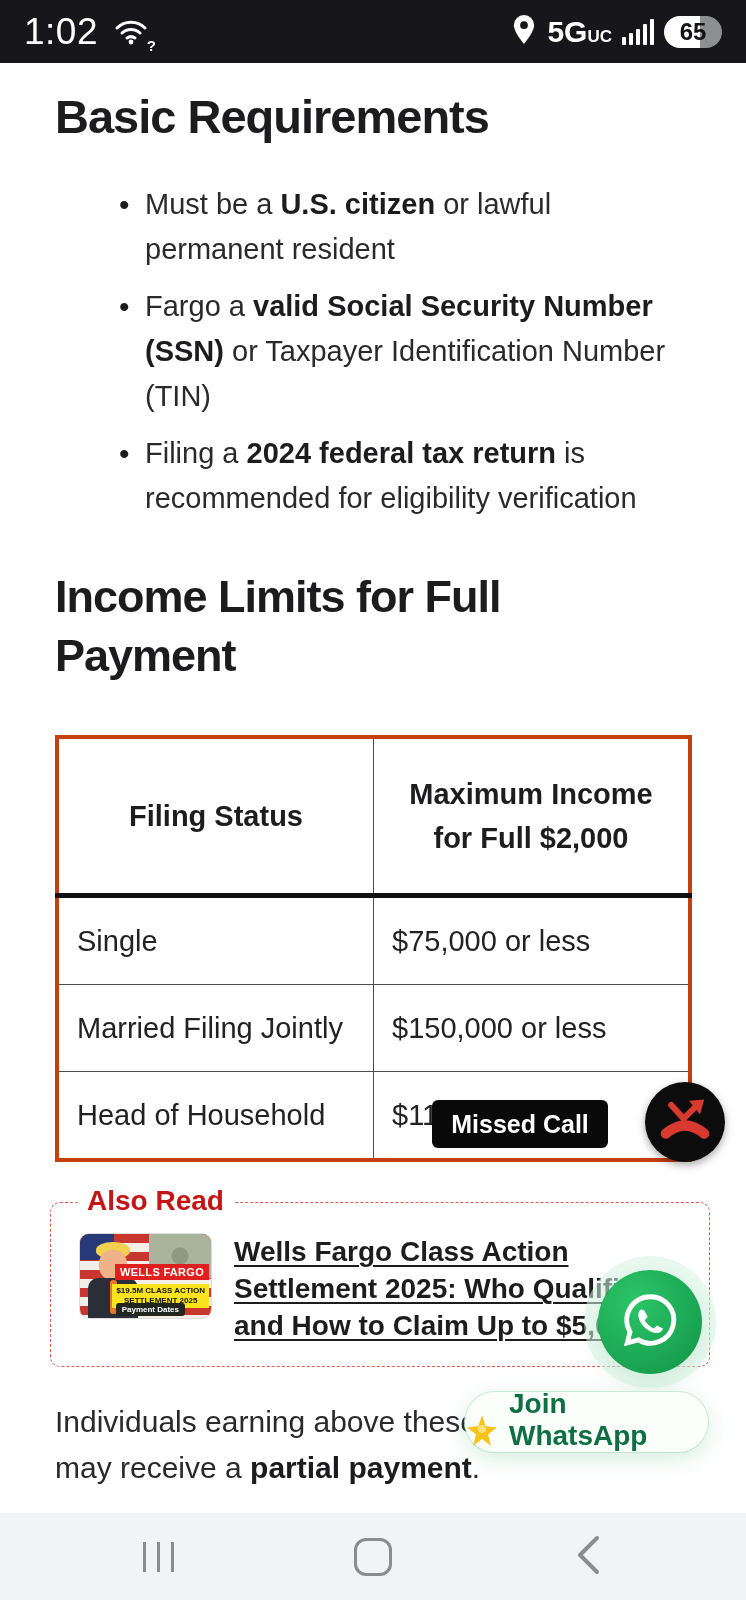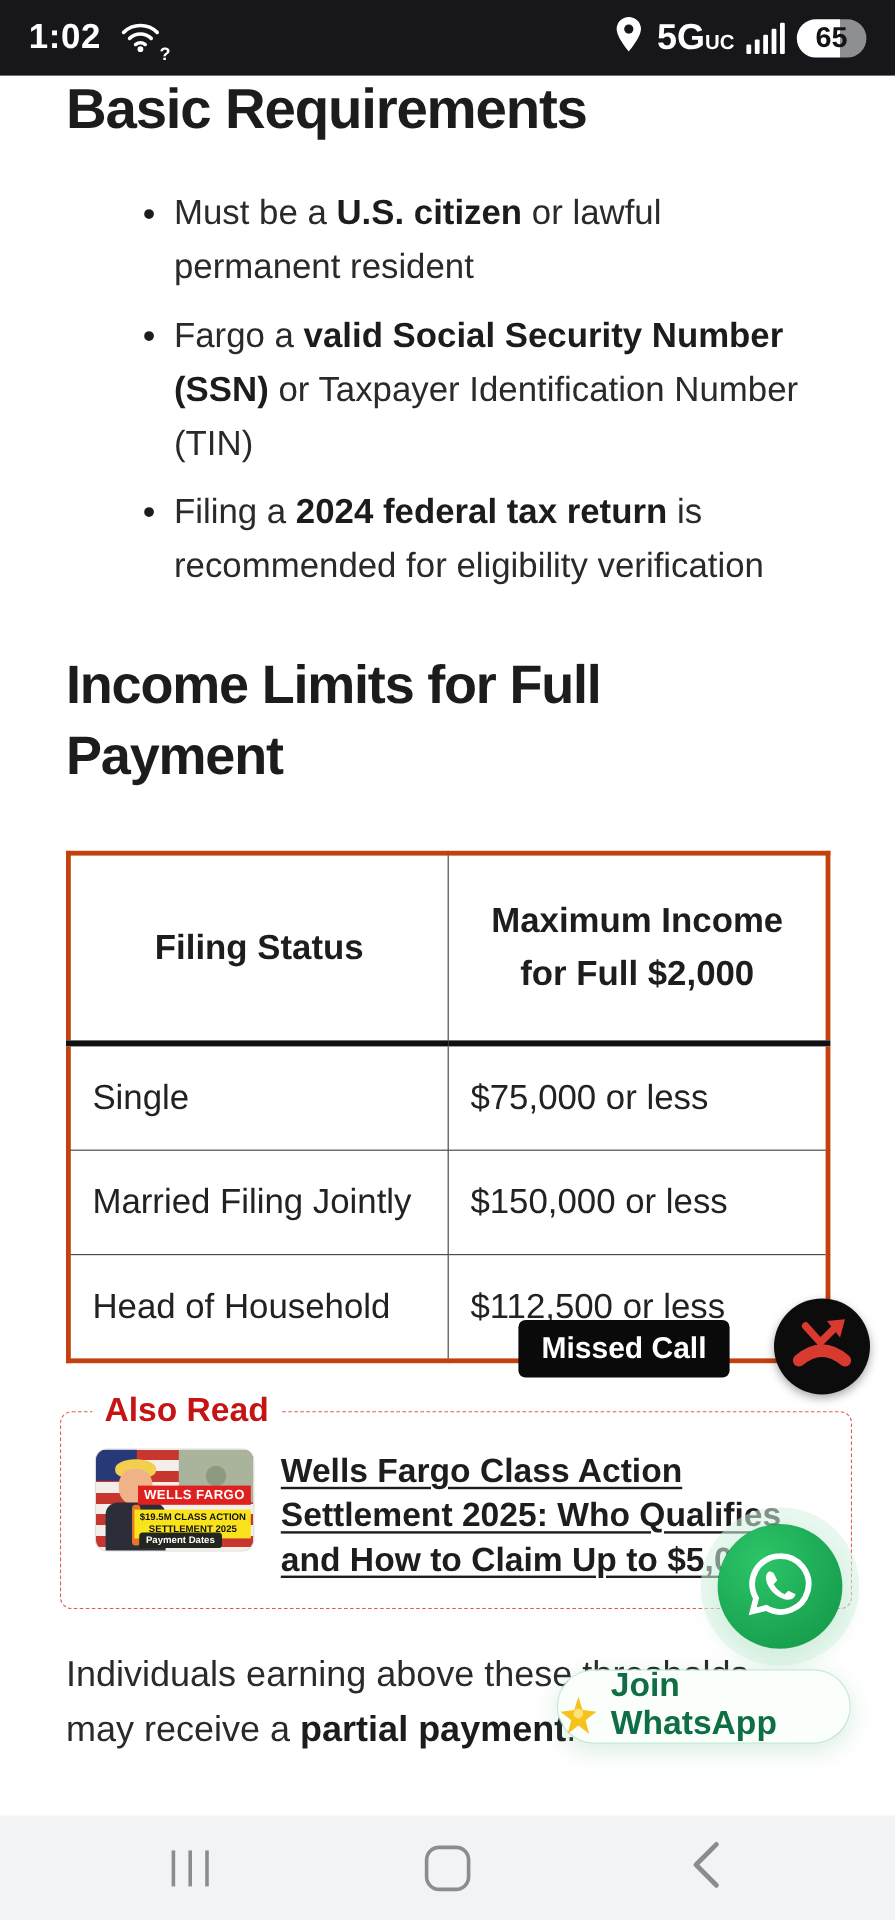--- a/index.html
+++ b/index.html
@@ -4,38 +4,38 @@
 <style>
   * { margin:0; padding:0; box-sizing:border-box; }
   html,body { width:746px; height:1600px; }
   body { font-family:"Liberation Sans", sans-serif; background:#ffffff; position:relative; overflow:hidden; }
 
   
   .statusbar{
     height:63px; background:#17171b; color:#fff;
     display:flex; align-items:center; padding:0 24px;
   }
-  .sb-time{ font-size:29px; font-weight:700; letter-spacing:.5px; }
+  .sb-time{ font-size:37px; font-weight:400; letter-spacing:.5px; }
   .sb-wifi{ margin-left:16px; position:relative; top:2px; }
   .sb-q{ position:absolute; right:-8px; bottom:-4px; font-size:15px; font-weight:700; color:#fff; }
   .sb-right{ margin-left:auto; display:flex; align-items:center; gap:10px; }
   .sb-net{ font-size:30px; font-weight:700; letter-spacing:0; }
   .sb-net small{ font-size:17px; font-weight:700; }
   .sb-bars{ display:flex; align-items:flex-end; gap:3px; height:26px; }
   .sb-bars i{ display:block; width:4px; background:#fff; border-radius:1px; }
   .sb-batt{
     width:58px; height:32px; border-radius:16px;
     background:linear-gradient(to right,#ffffff 62%,#8e8f93 62%);
     color:#131316; font-size:24px; font-weight:700;
     display:flex; align-items:center; justify-content:center;
   }
 
   
   .content{ padding:0 64px 0 55px; }
-  h1.title{ font-size:47px; font-weight:700; color:#1c1c1e; letter-spacing:-1px; }
+  h1.title{ margin-top:26px; font-size:47px; font-weight:700; color:#1c1c1e; letter-spacing:-1px; }
   ul.reqs{ list-style:none; margin-top:38px; padding-left:90px; }
   ul.reqs li{ position:relative; font-size:29px; line-height:45px; color:#2a2a2c;margin-top:12px; }
   ul.reqs li::before{ content:"•"; position:absolute; left:-26px; top:0; font-size:30px; color:#1c1c1e; }
   .b{ font-weight:700; color:#1c1c1e; }
   h2.subtitle{ margin-top:46px; font-size:45px; font-weight:700; color:#1c1c1e; letter-spacing:-1px; line-height:59px; max-width:560px; }
 
   
   table.income{ margin-top:50px; border-collapse:collapse; width:637px; table-layout:fixed; }
   table.income th, table.income td{
     border:1px solid #4d4d4d; font-size:29px; color:#222; background:#fff;

